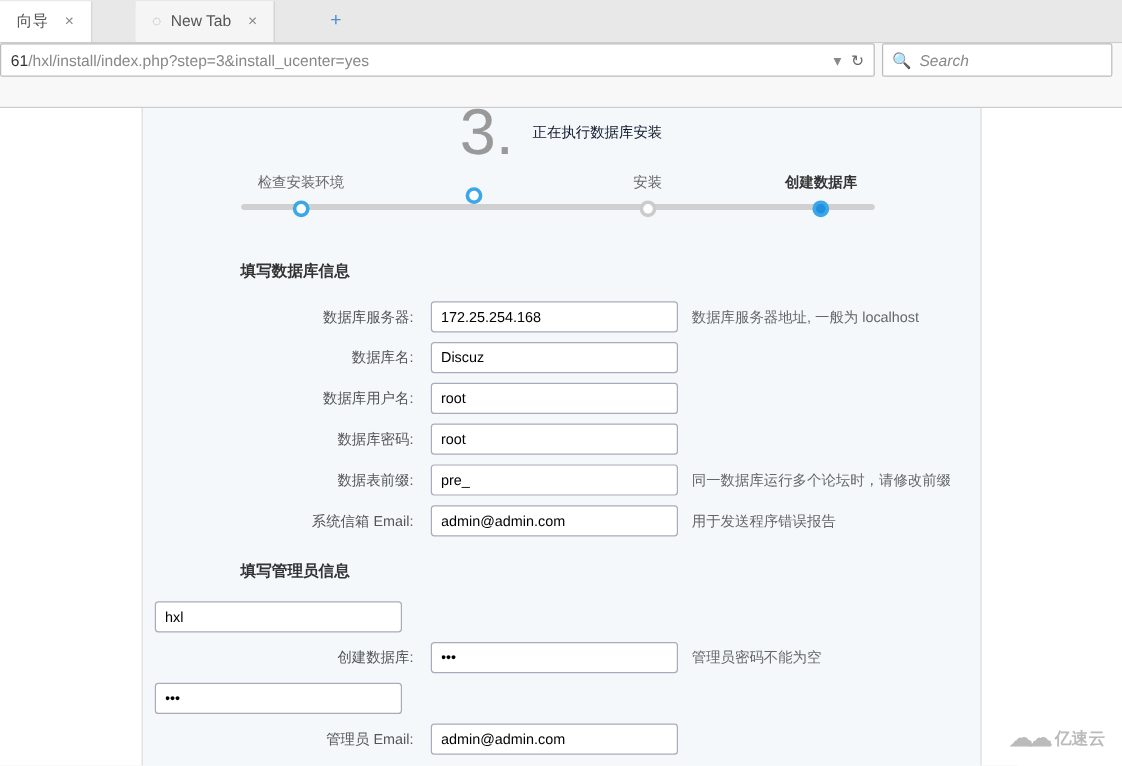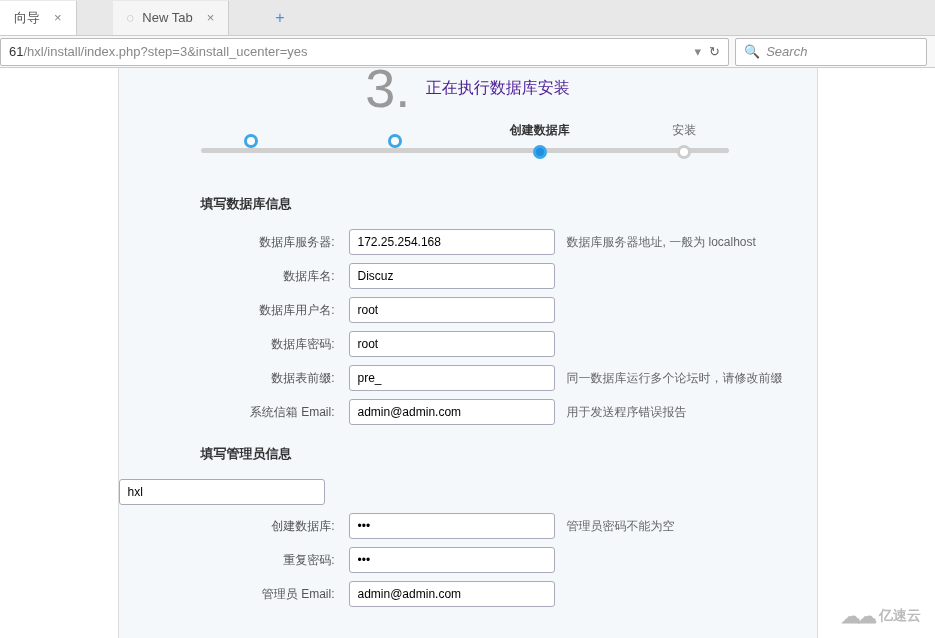--- a/index.html
+++ b/index.html
@@ -7,47 +7,47 @@
     
     
     .browser-tabs { display: flex; align-items: center; background: #e8e8e8; height: 36px; border-bottom: 1px solid #ccc; gap: 36px; }
     .tab { display: flex; align-items: center; padding: 8px 14px; height: 34px; background: #f5f5f5; border-right: 1px solid #ccc; font-size: 13px; color: #555; max-width: 210px; cursor: pointer; }
     .tab.active { background: #fff; }
     .tab .close { margin-left: 14px; color: #888; font-size: 13px; cursor: pointer; }
     .tab .fav { margin-right: 8px; color: #999; }
     .newtab-btn { padding: 0 10px; color: #4a90d9; font-size: 16px; cursor: pointer; }
     
     
-    .url-bar { display: flex; align-items: center; height: 32px; background: #f8f8f8; border-bottom: 1px solid #ccc; }
+    .url-bar { display: flex; height: 54px; background: #f8f8f8; border-bottom: 1px solid #ccc; }
     .url-input { flex: 1; border: 1px solid #bbb; background: #fff; height: 28px; display: flex; align-items: center; padding: 0 8px; margin-right: 6px; border-radius: 2px; }
     .url-input .urltext { color: #888; font-size: 13px; }
     .url-input .dark { color: #333; }
     .search-box { display: flex; align-items: center; border: 1px solid #bbb; background: #fff; height: 28px; width: 192px; padding: 0 8px; margin-right: 8px; border-radius: 2px; color: #888; }
     .search-box .icon { margin-right: 6px; }
     
     
     .page { background: #fff; position: relative; }
     .installer { width: 700px; margin: 0 auto; background: #f4f8fb; border-left: 1px solid #ddd; border-right: 1px solid #ddd; min-height: 560px; padding-bottom: 40px; }
     
     .header-area { text-align: center; padding: 4px 0 8px; position: relative; }
     .step-num { font-size: 54px; color: #999; font-weight: 300; display: inline-block; vertical-align: middle; margin-right: 12px; line-height: 0.6; }
-    .step-sub { font-size: 16px; color: #4c1d95; display: inline-block; vertical-align: middle; }
+    .step-sub { font-size: 12px; color: #0f172a; display: inline-block; vertical-align: middle; }
     
     
     .steps { display: flex; align-items: center; padding: 10px 60px 20px; position: relative; }
     .steps .line { position: absolute; top: 36px; left: 82px; right: 88px; height: 5px; background: #d0d0d0; z-index: 0; border-radius: 3px; }
     .step { flex: 1; text-align: center; position: relative; z-index: 1; }
     .step .label { font-size: 12px; color: #666; margin-bottom: 6px; white-space: nowrap; }
     .step .dot { width: 14px; height: 14px; border-radius: 50%; background: #fff; border: 3px solid #3ba6e8; margin: 0 auto; }
     .step.active .label { font-weight: bold; color: #333; }
     .step.active .dot { background: #1f8fe0; border-color: #3ba6e8; }
     
     
     .section-title { font-weight: bold; font-size: 13px; color: #333; padding: 16px 0 12px 82px; }
-    .form-row { display: flex; align-items: center; padding: 4px 0; }
+    .form-row { display: flex; align-items: center; padding: 4px 10px; }
     .form-label { width: 230px; text-align: right; padding-right: 14px; font-size: 12px; color: #555; }
     .form-input { width: 206px; height: 26px; border: 1px solid #aab; border-radius: 3px; padding: 0 8px; font-size: 12px; background: #fff; }
     .form-hint { font-size: 12px; color: #666; padding-left: 12px; }
     
     
     .watermark { position: absolute; right: 14px; bottom: 10px; color: #bbb; font-size: 14px; font-weight: bold; display: flex; align-items: center; gap: 6px; }
     .watermark .logo { font-size: 20px; letter-spacing: -4px; }
   </style>
 </head>
 <body>
@@ -82,32 +82,33 @@
 <div class="page">
   <div class="installer">
     <div class="header-area">
       <span class="step-num">3.</span>
       <span class="step-sub">正在执行数据库安装</span>
     </div>
 
     <div class="steps">
       <div class="line"></div>
       <div class="step">
+        <div class="label">检查安装环境</div>
         <div class="dot"></div>
       </div>
       <div class="step">
         <div class="dot"></div>
       </div>
+      <div class="step">
+        <div class="label">安装</div>
+        <div class="dot" style="border-color:#ccc"></div>
+      </div>
       <div class="step active">
         <div class="label">创建数据库</div>
         <div class="dot"></div>
-      </div>
-      <div class="step">
-        <div class="label">安装</div>
-        <div class="dot" style="border-color:#ccc"></div>
       </div>
     </div>
 
     <div class="section-title">填写数据库信息</div>
     <div id="db-rows">
         <div class="form-row">
           <div class="form-label">数据库服务器:</div>
           <input class="form-input" value="172.25.254.168" style="">
           <div class="form-hint">数据库服务器地址, 一般为 localhost</div>
         </div>
@@ -143,21 +144,20 @@
         <div class="form-row">
           <input class="form-input" value="hxl" style="">
           <div class="form-hint"></div>
         </div>
         <div class="form-row">
           <div class="form-label">创建数据库:</div>
           <input class="form-input" value="•••" style="">
           <div class="form-hint">管理员密码不能为空</div>
         </div>
         <div class="form-row">
-          <div class="form-label">重复密码:</div>
           <input class="form-input" value="•••" style="">
           <div class="form-hint"></div>
         </div>
         <div class="form-row">
           <div class="form-label">管理员 Email:</div>
           <input class="form-input" value="admin@admin.com" style="">
           <div class="form-hint"></div>
         </div>
       </div>
   </div>

